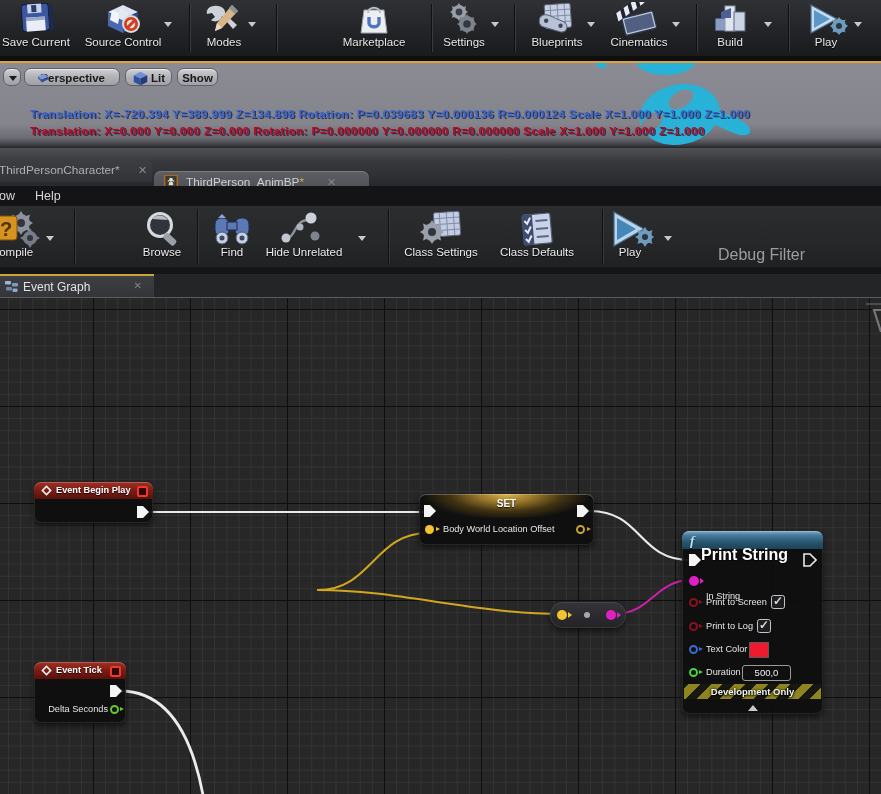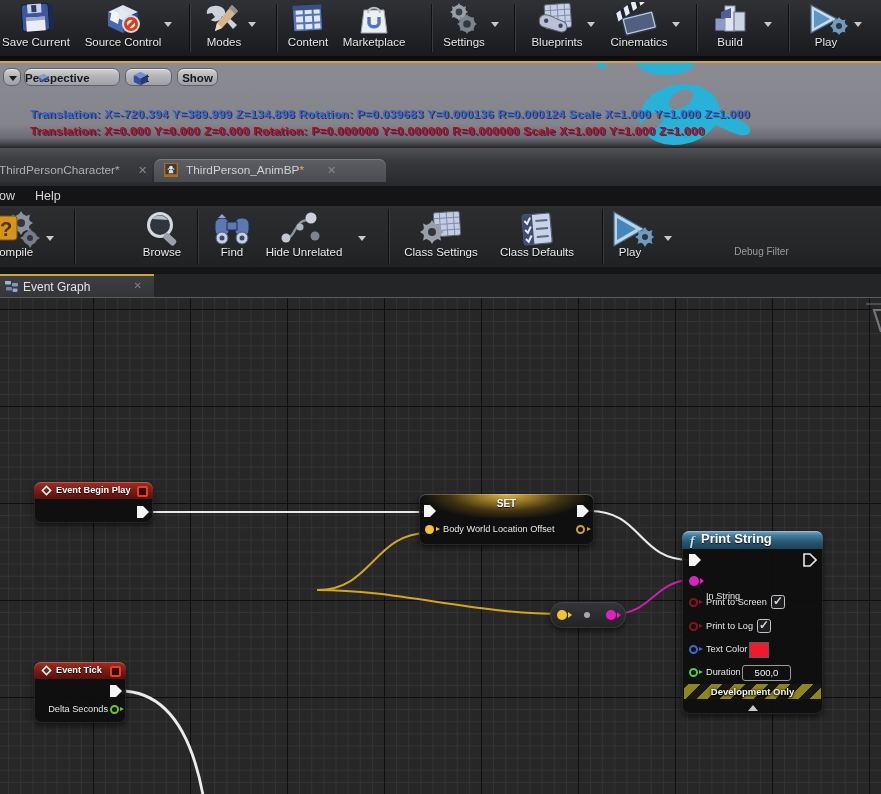--- a/index.html
+++ b/index.html
@@ -34,22 +34,22 @@
     text-shadow:1.4px 1.4px 0 rgba(30,32,52,.8);white-space:nowrap;letter-spacing:.45px;}
   #vptext2{left:30px;top:62px;color:#c00524;font-size:11.5px;font-weight:bold;
     text-shadow:1.4px 1.4px 0 rgba(30,32,52,.8);white-space:nowrap;letter-spacing:.45px;}
 
   
   #tabwell{left:0;top:148px;width:881px;height:38px;
     background:linear-gradient(#505155 0%,#38393c 35%,#28292c 100%);}
   .tab{position:absolute;top:11px;height:23px;border-radius:7px 7px 0 0;font-size:11.8px;}
   #tab1{left:-34px;width:186px;background:linear-gradient(#3d3e42,#323337);
     color:#aeafb2;}
-  #tab2{left:154px;width:232px;background:linear-gradient(#5d5f64,#4a4c51);
-    color:#cfd0d3;box-shadow:inset 0 1px 0 rgba(255,255,255,.18);}
+  #tab2{left:154px;width:215px;background:linear-gradient(#5d5f64,#4a4c51);
+    color:#cfd0d3;box-shadow:inset 0 1px 0 rgba(255,255,255,.18);margin-top:12px;}
   .tab .x{position:absolute;color:#87888b;font-size:11px;}
 
   
   #menurow{left:0;top:186px;width:881px;height:20px;background:#141416;
     color:#d6d6d8;font-size:12.5px;}
   #menurow span{position:absolute;top:3px;}
 
   
   #bptb{left:0;top:206px;width:881px;height:61px;
     background:linear-gradient(#2c2d2f,#262729 60%,#202123);}
@@ -58,21 +58,21 @@
   .btbn .lbl{position:absolute;left:0;right:0;top:40px;text-shadow:0 1px 1px #000;white-space:nowrap;}
   .btbn svg{position:absolute;top:4px;left:50%;transform:translateX(-50%);}
   .bsep{position:absolute;top:3px;width:1px;height:55px;background:#101011;
     box-shadow:1px 0 0 #38393c;}
   #debugcombo{position:absolute;left:683px;top:224px;width:157px;height:19px;
     background:linear-gradient(#f2f2f2,#dcdcdd);border-radius:2px;border:1px solid #8a8a8a;
     color:#17181a;font-size:11.3px;line-height:19px;text-align:center;padding-right:6px;box-sizing:border-box;}
   #debugcombo .dc{position:absolute;right:7px;top:8px;width:0;height:0;
     border-left:5px solid transparent;border-right:5px solid transparent;border-top:5px solid #17181a;}
   #dbglbl{position:absolute;left:683px;top:246px;width:157px;text-align:center;
-    color:#9c9da0;font-size:10px;}
+    color:#9c9da0;font-size:16px;}
 
   
   #strip2{left:0;top:267px;width:881px;height:7px;background:#151517;}
   #doctabs{left:0;top:274px;width:881px;height:23px;background:#242527;}
   #dtab{position:absolute;left:0;top:0;width:154px;height:23px;
     background:linear-gradient(#3e3f42,#333437);border-top:2px solid #c9a43a;
     color:#e2e2e4;font-size:12px;}
   #dtab .x{position:absolute;right:12px;top:4px;color:#818286;font-size:10px;}
 
   
@@ -138,41 +138,20 @@
         <svg width="44" height="34" viewBox="0 0 44 34">
           <path d="M12 4 C7 4 4 8 5 12 L10 11 L13 15 L9 18 C13 21 19 19 20 14 L31 27 L35 23 L23 12 C24 7 19 3 12 4 Z" fill="#cdd2da"></path>
           <path d="M30 3 L36 9 L20 26 L13 29 L15 21 Z" fill="#d8b48a"></path>
           <path d="M30 3 L36 9 L33 12 L27 6 Z" fill="#8b9099"></path>
           <path d="M15 21 L20 26 L13 29 Z" fill="#e8d9c2"></path>
         </svg>
         <div class="lbl">Modes</div>
         <div class="caret" style="left:52px;top:22px"></div>
       </div>
     <div class="vsep" style="left:276px"></div>
-    <div class="tbn" style="left:282px;width:52px">
-        <svg width="40" height="34" viewBox="0 0 40 34">
-          <g transform="rotate(-3 20 16)">
-            <rect x="5" y="3" width="29" height="26" rx="2" fill="#5673b8"></rect>
-            <rect x="5" y="3" width="29" height="26" rx="2" fill="none" stroke="#1c2540" stroke-width="1"></rect>
-            <g fill="#dfe6f2">
-              <rect x="8" y="6" width="7" height="6"></rect>
-              <rect x="17" y="6" width="7" height="6"></rect>
-              <rect x="26" y="6" width="6" height="6"></rect>
-              <rect x="8" y="14" width="7" height="6"></rect>
-              <rect x="17" y="14" width="7" height="6"></rect>
-              <rect x="26" y="14" width="6" height="6"></rect>
-              <rect x="8" y="22" width="7" height="5"></rect>
-              <rect x="17" y="22" width="7" height="5"></rect>
-              <rect x="26" y="22" width="6" height="5"></rect>
-            </g>
-            <rect x="5" y="3" width="29" height="5" fill="#394f86"></rect>
-          </g>
-        </svg>
-        <div class="lbl">Content</div>
-      </div>
     <div class="tbn" style="left:336px;width:76px">
         <svg width="40" height="34" viewBox="0 0 40 34">
           <path d="M10 8 L30 8 L33 31 L7 31 Z" fill="#eceef2"></path>
           <path d="M10 8 L30 8 L33 31 L7 31 Z" fill="none" stroke="#9aa0ab" stroke-width="1"></path>
           <path d="M14 11 C14 4 26 4 26 11" fill="none" stroke="#b9bfc9" stroke-width="2.2"></path>
           <path d="M15 15 L15 21 C15 26 25 26 25 21 L25 15" fill="none" stroke="#4f74c0" stroke-width="3.4"></path>
         </svg>
         <div class="lbl">Marketplace</div>
       </div>
     <div class="vsep" style="left:431px"></div>
@@ -296,26 +275,26 @@
       <g fill="#28b2d7">
         <path d="M636,0 C 640,8 652,12 666,12 C 681,12 692,7 696,0 Z"></path>
         <path d="M595,0 C 596,3 600,5.5 605,5.5 L 607,0 Z"></path>
         <path d="M694,50 C 712,60 728,69 740,72 C 751,74 754,67 745,60 C 734,52 714,47 700,44 Z"></path>
         <ellipse cx="679.5" cy="51.5" rx="40.5" ry="30" transform="rotate(-12 679.5 51.5)" mask="url(#em)"></ellipse>
       </g>
     </svg>
     <div class="vbtn" style="left:3px;width:18px">
         <div class="caret" style="left:5px;top:7px;border-top-color:#1a1a1c"></div>
       </div>
-    <div class="vbtn" style="left:24px;width:96px;text-align:left;padding-right:0">Perspective<svg width="17" height="11" style="position:absolute;left:9px;top:4px" viewBox="0 0 17 11">
+    <div class="vbtn" style="left:24px;width:96px;text-align:right;padding-right:14px">Perspective<svg width="17" height="11" style="position:absolute;left:9px;top:4px" viewBox="0 0 17 11">
           <path d="M4 3.2 L10 0.8 L14.5 3.8 L7.8 6.8 Z" fill="#7d9cd8"></path>
           <path d="M4 3.2 L7.8 6.8 L7.8 9.4 L4 5.6 Z" fill="#4a66a8"></path>
           <path d="M7.8 6.8 L14.5 3.8 L14.5 6.2 L7.8 9.4 Z" fill="#36508c"></path>
         </svg></div>
-    <div class="vbtn" style="left:125px;width:47px;text-align:right;padding-right:22px">Lit<svg width="15" height="15" style="position:absolute;left:7px;top:2px" viewBox="0 0 20 20">
+    <div class="vbtn" style="left:125px;width:47px;text-align:right;padding-right:6px">Lit<svg width="15" height="15" style="position:absolute;left:7px;top:2px" viewBox="0 0 20 20">
           <path d="M10 1 L19 5.5 L10 10 L1 5.5 Z" fill="#6f8fd6"></path>
           <path d="M1 5.5 L10 10 L10 19 L1 14.5 Z" fill="#3350a0"></path>
           <path d="M19 5.5 L10 10 L10 19 L19 14.5 Z" fill="#24387c"></path>
         </svg></div>
     <div class="vbtn" style="left:177px;width:41px">Show</div>
     <div id="vptext1" class="abs">Translation: X=-720.394 Y=389.999 Z=134.898 Rotation: P=0.039683 Y=0.000136 R=0.000124 Scale X=1.000 Y=1.000 Z=1.000</div>
     <div id="vptext2" class="abs">Translation: X=0.000 Y=0.000 Z=0.000 Rotation: P=0.000000 Y=0.000000 R=0.000000 Scale X=1.000 Y=1.000 Z=1.000</div>
   </div>
   <div class="abs" id="tabwell">
     <div class="tab" id="tab1">
@@ -537,21 +516,21 @@
       <span class="pin" style="left:7px;top:8px;width:10px;height:10px;background:#f3c42d"></span>
       <span style="position:absolute;left:18px;top:10px;width:0;height:0;border-left:4px solid #f3c42d;border-top:3px solid transparent;border-bottom:3px solid transparent"></span>
       <span class="pin" style="left:34px;top:10px;width:6px;height:6px;background:#a8a8ac"></span>
       <span class="pin" style="left:56px;top:8px;width:10px;height:10px;background:#e020c2"></span>
       <span style="position:absolute;left:67px;top:10px;width:0;height:0;border-left:4px solid #e020c2;border-top:3px solid transparent;border-bottom:3px solid transparent"></span>
     </div>
 
     <div class="node" style="left:682px;top:233px;width:141px;height:183px">
       <div class="nhead" style="height:18px;background:linear-gradient(to bottom,#7fadc8 0%,#45799c 25%,#27566e 62%,#1d4257 100%)"></div>
       <div class="ntitle" style="left:8px;top:1.5px;font-size:13.5px;font-style:italic;font-family:'Liberation Serif',serif;color:#bfe3f5">f</div>
-      <div class="ntitle" style="left:19px;top:0;font-size:13px">Print String</div>
+      <div class="ntitle" style="left:19px;top:15px;font-size:16px">Print String</div>
       <svg width="14" height="14" style="position:absolute;left:6px;top:22px" viewBox="0 0 14 14">
           <path d="M1,1 L7,1 L13,7 L7,13 L1,13 Z" fill="#f4f4f4"></path>
         </svg>
       <svg width="14" height="14" style="position:absolute;right:6px;top:22px" viewBox="0 0 14 14">
           <path d="M1,1 L7,1 L13,7 L7,13 L1,13 Z" fill="none" stroke="#e8e8e8" stroke-width="1.6"></path>
         </svg>
       <span class="pin" style="left:7px;top:45px;width:10px;height:10px;background:#e020c2"></span>
       <span style="position:absolute;left:18px;top:47px;width:0;height:0;border-left:4px solid #e020c2;border-top:3px solid transparent;border-bottom:3px solid transparent"></span>
       <div class="prow" style="left:24px;top:60px">In String</div>
       <span class="pin" style="left:7px;top:66.5px;width:9px;height:9px;border:2.4px solid #8c1120;box-sizing:border-box"></span>

